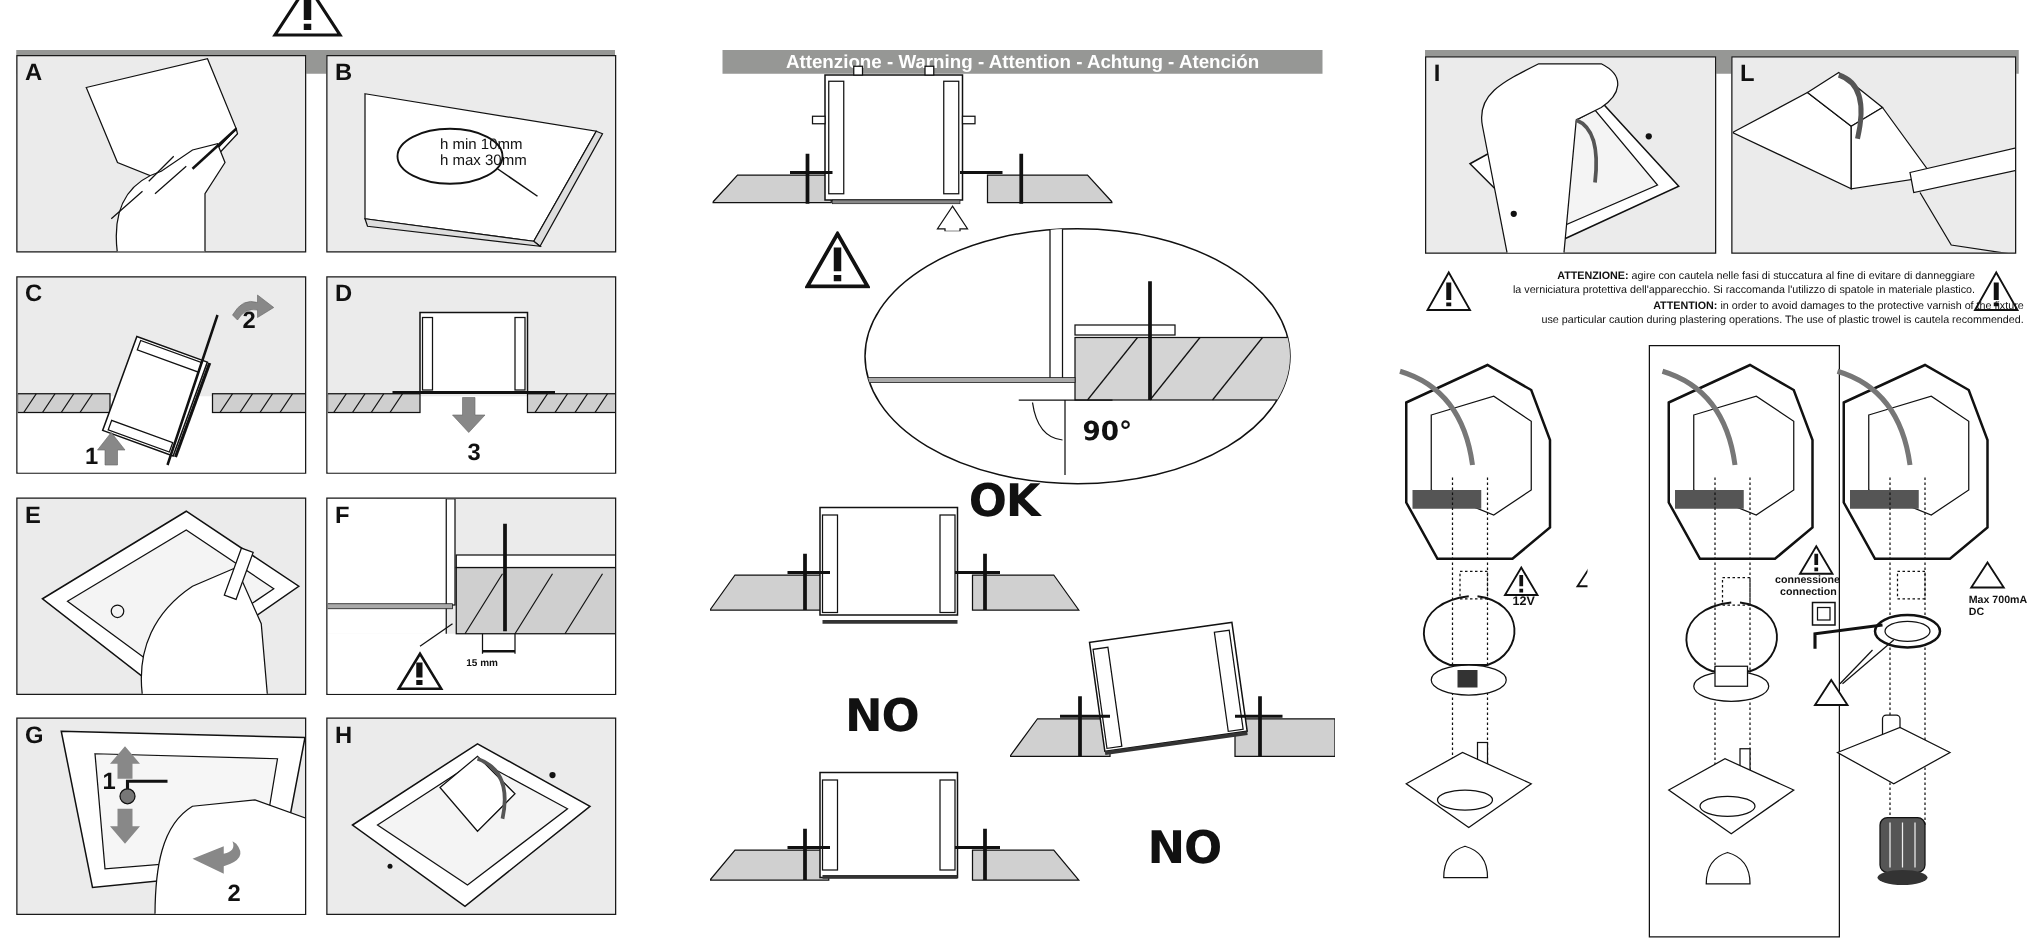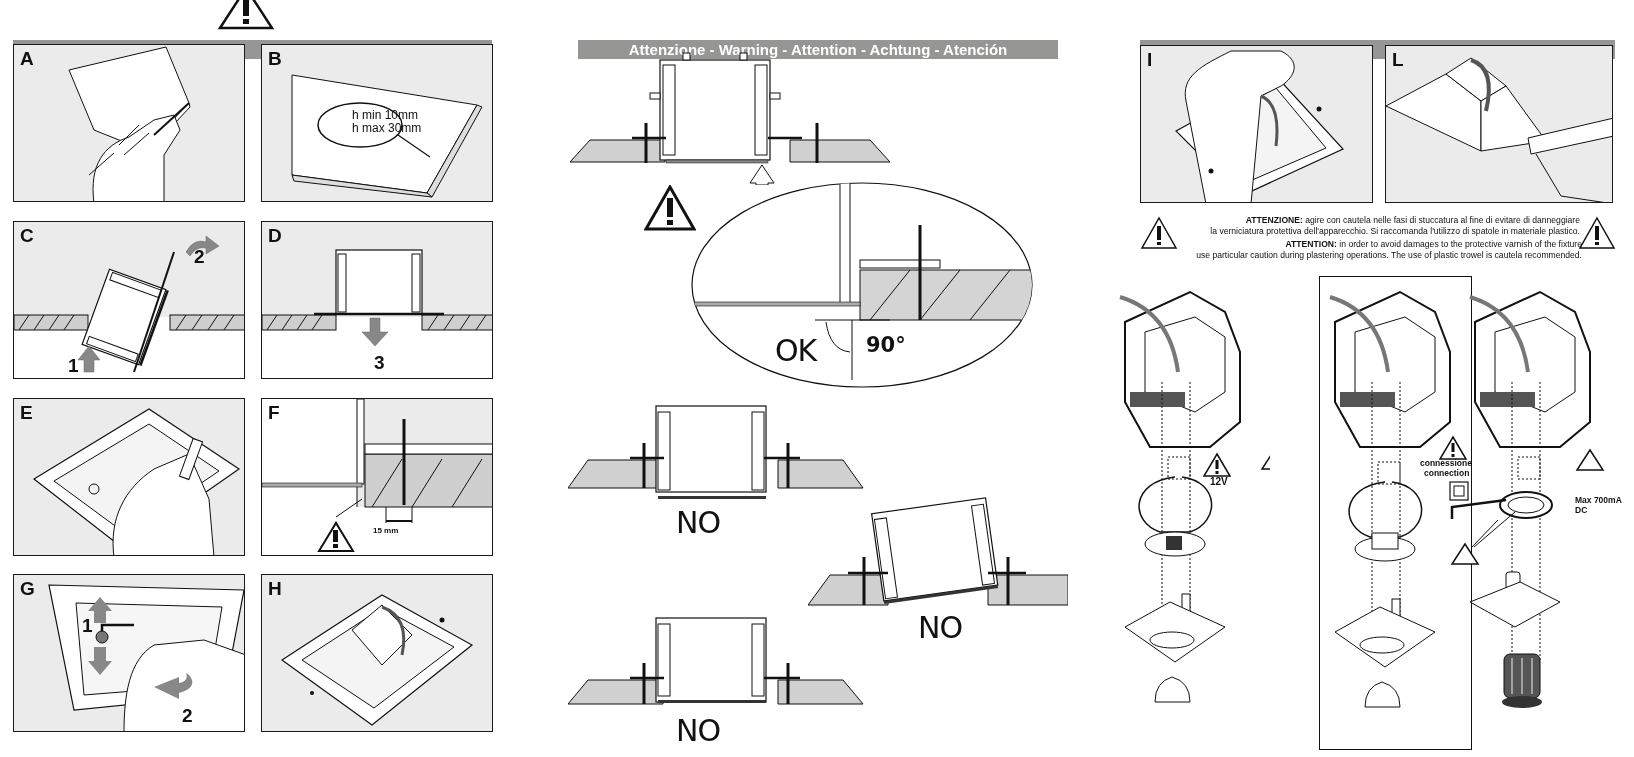--- a/index.html
+++ b/index.html
@@ -4,21 +4,21 @@
 <style>
   html,body{margin:0;padding:0;background:#fff;}
   body{width:1634px;height:757px;position:relative;overflow:hidden;font-family:"Liberation Sans",sans-serif;color:#111;}
   .bar{position:absolute;background:#969795;height:19px;top:23px;margin-top:17px;}
   .bar-title{color:#fff;font-weight:bold;font-size:15px;text-align:center;line-height:19px;white-space:nowrap;}
   .panel{position:absolute;background:#ebebeb;border:1.5px solid #1a1a1a;box-sizing:border-box;overflow:hidden;}
   .panel svg{position:absolute;left:0;top:0;}
   .plabel{position:absolute;left:6px;top:3px;font-weight:bold;font-size:19px;z-index:2;}
   .abs{position:absolute;}
   .bignum{font-weight:bold;font-size:19px;}
-  .no{position:absolute;font-family:"DejaVu Sans",sans-serif;font-weight:normal;font-size:30px;letter-spacing:-1px;}
+  .no{position:absolute;font-family:"DejaVu Sans",sans-serif;font-weight:bold;font-size:36px;letter-spacing:-1px;margin-top:48px;}
   .note{position:absolute;font-size:8.6px;text-align:right;line-height:10.5px;white-space:nowrap;}
   .note b{font-weight:bold;}
   .small-bold{font-weight:bold;font-size:10px;}
 </style>
 </head>
 <body>
 
 <div class="bar" style="left:13px;width:479px;">
   <span></span>
 </div>
@@ -308,21 +308,21 @@
 </svg>
 <svg class="abs" style="left:1578px;top:216px;" width="38" height="34">
   <polygon points="19,2 36,32 2,32" fill="#fff" stroke="#111" stroke-width="1.5"></polygon>
   <rect x="17" y="10" width="4" height="14" fill="#111"></rect>
     <rect x="17" y="26" width="4" height="3" fill="#111"></rect>
 </svg>
 <div class="note" style="left:1170px;top:215px;width:410px;">
   <div><b>ATTENZIONE:</b><span> agire con cautela nelle fasi di stuccatura al fine di evitare di danneggiare</span></div>
   <div>la verniciatura protettiva dell'apparecchio. Si raccomanda l'utilizzo di spatole in materiale plastico.</div>
 </div>
-<div class="note" style="left:1172px;top:239px;width:410px;">
+<div class="note" style="left:1209px;top:239px;width:410px;">
   <div><b>ATTENTION:</b><span> in order to avoid damages to the protective varnish of the fixture</span></div>
   <div>use particular caution during plastering operations. The use of plastic trowel is cautela recommended.</div>
 </div>
 
 <svg class="abs" style="left:1110px;top:282px;" width="160" height="470">
   <polygon points="15,40 80,10 115,30 130,70 130,140 100,165 40,165 15,120" fill="#fff" stroke="#111" stroke-width="2"></polygon>
   <polygon points="35,50 85,35 115,55 115,110 85,130 35,110" fill="#fff" stroke="#111"></polygon>
   <rect x="20" y="110" width="55" height="15" fill="#555"></rect>
   <path d="M10,15 Q60,30 68,90" stroke="#777" stroke-width="4" fill="none"></path>
   <line x1="52" y1="100" x2="52" y2="360" stroke="#111" stroke-dasharray="2,2"></line>
@@ -388,13 +388,13 @@
   <line x1="24" y1="265" x2="65" y2="230" stroke="#111"></line>
   <rect x="56" y="290" width="14" height="24" rx="3" fill="#fff" stroke="#111"></rect>
   <polygon points="20,320 70,300 110,320 65,345" fill="#fff" stroke="#111"></polygon>
   <rect x="54" y="372" width="36" height="44" rx="6" fill="#555" stroke="#111"></rect>
   <line x1="62" y1="376" x2="62" y2="412" stroke="#eee"></line>
   <line x1="72" y1="376" x2="72" y2="412" stroke="#eee"></line>
   <line x1="82" y1="376" x2="82" y2="412" stroke="#eee"></line>
   <ellipse cx="72" cy="420" rx="20" ry="6" fill="#333"></ellipse>
   <polygon points="140,168 153,188 127,188" fill="#fff" stroke="#111" stroke-width="1.5"></polygon>
 </svg>
-<div class="abs small-bold" style="left:1557px;top:495px;font-size:8.5px;padding-left:18px;">Max 700mA DC</div>
+<div class="abs small-bold" style="left:1557px;top:474px;font-size:8.5px;padding-left:18px;">Max 700mA DC</div>
 
 </body></html>

